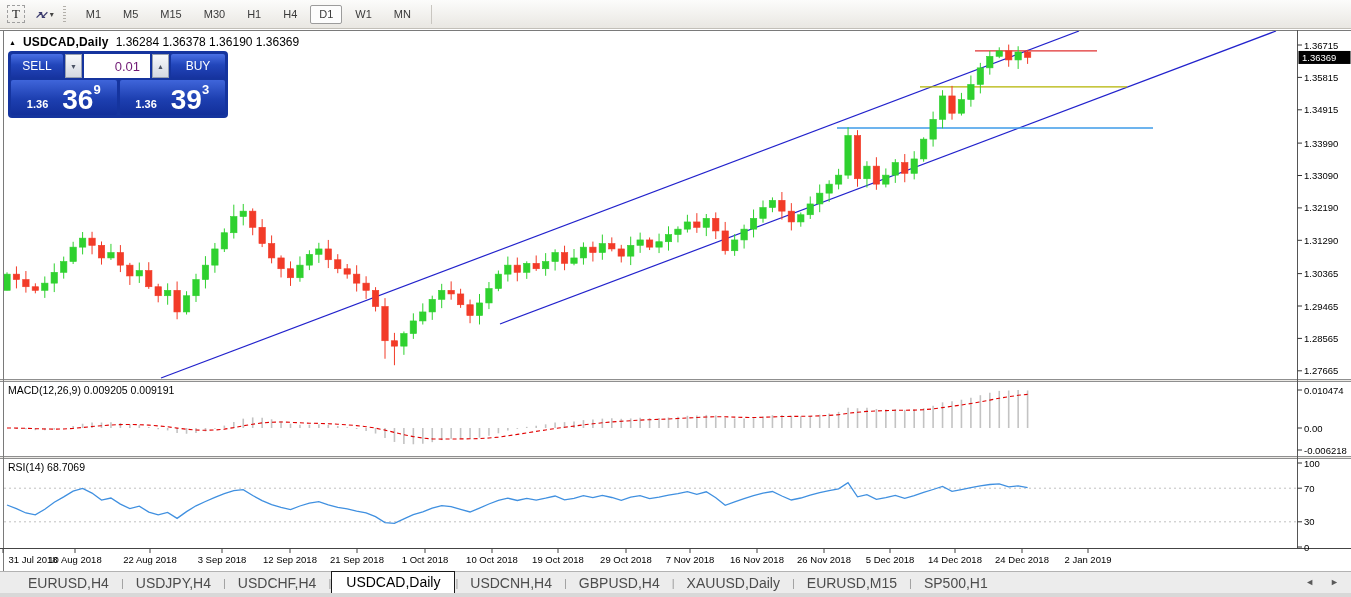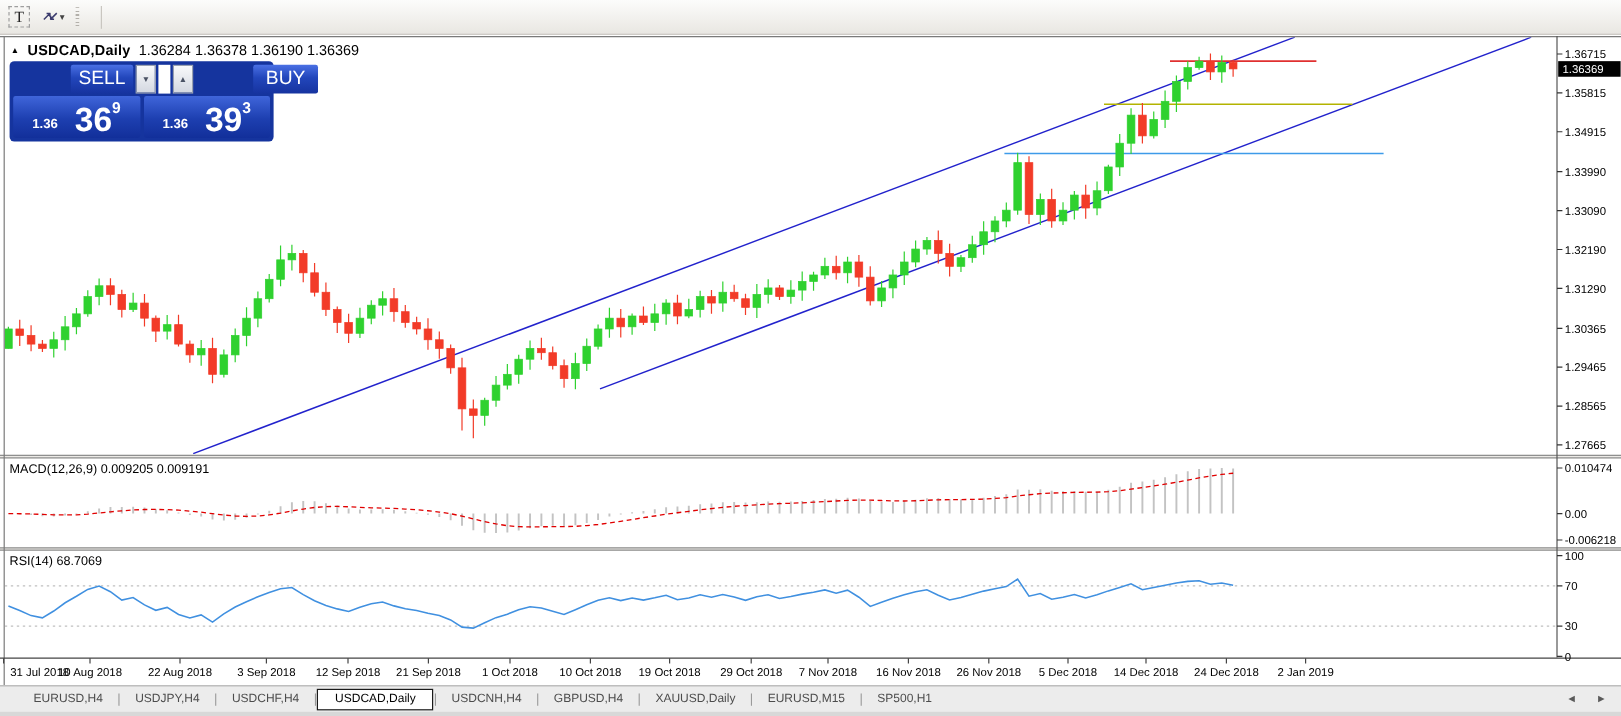--- a/index.html
+++ b/index.html
@@ -28,60 +28,71 @@
   #chart-svg{position:absolute;left:0;top:0;}
   .title-line{position:absolute;left:9px;top:5px;display:flex;align-items:center;gap:7px;
     font-size:12px;color:#000;white-space:nowrap;}
   .collapse{font-size:7px;color:#000;}
   .title-sym{font-weight:bold;letter-spacing:.2px;}
 
   
   .trade-panel{position:absolute;left:8px;top:21px;width:220px;background:#15349e;
     border-radius:4px;padding:3px;box-sizing:border-box;}
   .tp-row1{display:flex;gap:2px;height:24px;}
-  .btn-trade{border:none;color:#fff;font-size:16px;font-family:inherit;border-radius:2px;
-    background:linear-gradient(#4a70e4,#2246bb 45%,#16339f);cursor:default;margin-left:48px;}
+  .btn-trade{border:none;color:#fff;font-size:12px;font-family:inherit;border-radius:2px;
+    background:linear-gradient(#4a70e4,#2246bb 45%,#16339f);cursor:default;}
   .btn-sell{flex:0 0 52px;}
   .btn-buy{flex:0 0 54px;}
   .spin{flex:0 0 17px;border:1px solid #98a0b0;background:linear-gradient(#f8f9fb,#d4d8e1);
     color:#4a5264;font-size:7px;display:flex;align-items:center;justify-content:center;padding:0;cursor:default;}
   .qty{flex:1;min-width:0;border:none;background:#fff;font-size:13px;color:#701a75;
     text-align:right;padding:0 10px 0 0;font-family:inherit;}
   .tp-row2{display:flex;gap:3px;height:35px;margin-top:2px;}
   .px{flex:1;border-radius:2px;background:linear-gradient(#3f65da 0%,#1d3fb0 55%,#122f9a 100%);
     color:#fff;display:flex;align-items:flex-end;justify-content:center;padding-bottom:1px;}
   .px .sm{font-size:11px;font-weight:bold;margin:0 2px 4px 0;text-align:right;}
   .px .bg{font-size:28px;font-weight:bold;line-height:28px;margin-left:12px;}
   .px .sp{font-size:13px;font-weight:bold;align-self:flex-start;margin-top:2px;}
 
   
   .tabbar{position:absolute;left:0;top:571px;width:1351px;height:22px;box-sizing:border-box;
     background:#ececec;border-top:1px solid #b2b2b2;display:flex;align-items:center;
     padding-left:16px;}
-  .tab{font-size:10px;color:#4c4c4c;padding:3px 12px;white-space:nowrap;cursor:default;}
+  .tab{font-size:14px;color:#4c4c4c;padding:3px 12px;white-space:nowrap;cursor:default;}
   .tab.active{background:#fff;border:1px solid #1a1a1a;color:#000;padding:2px 14px 3px;}
   .tabsep{color:#9a9a9a;font-size:11px;cursor:default;}
   .tab-scroll{position:absolute;right:12px;top:5px;display:flex;gap:16px;color:#5a5a5a;font-size:9px;}
   .tab-scroll span{cursor:default;}
   .bottomstrip{position:absolute;left:0;top:593px;width:1351px;height:4px;background:#d8d8d8;}
 </style>
 </head>
 <body>
 
 <div class="app">
 
   <div class="toolbar">
     <button class="tool-btn">
       <span class="t-glyph">T</span>
     </button>
     <button class="tool-btn" style="margin-left:6px;">
       <span class="arrows-glyph">↗↙</span>
       <span class="caret">▾</span>
     </button>
     <div class="grip"></div>
+    <div id="tf-group" style="display:flex;align-items:center;">
+        <button class="tfbtn">M1</button>
+        <button class="tfbtn">M5</button>
+        <button class="tfbtn">M15</button>
+        <button class="tfbtn">M30</button>
+        <button class="tfbtn">H1</button>
+        <button class="tfbtn">H4</button>
+        <button class="tfbtn active">D1</button>
+        <button class="tfbtn">W1</button>
+        <button class="tfbtn">MN</button>
+      </div>
     <div class="sepline"></div>
   </div>
 
   <div class="chartwin">
     <svg id="chart-svg" width="1351" height="541">
         <defs>
           <clipPath id="mc">
             <rect x="4" y="1" width="1293" height="348"></rect>
           </clipPath>
           <clipPath id="dc">

